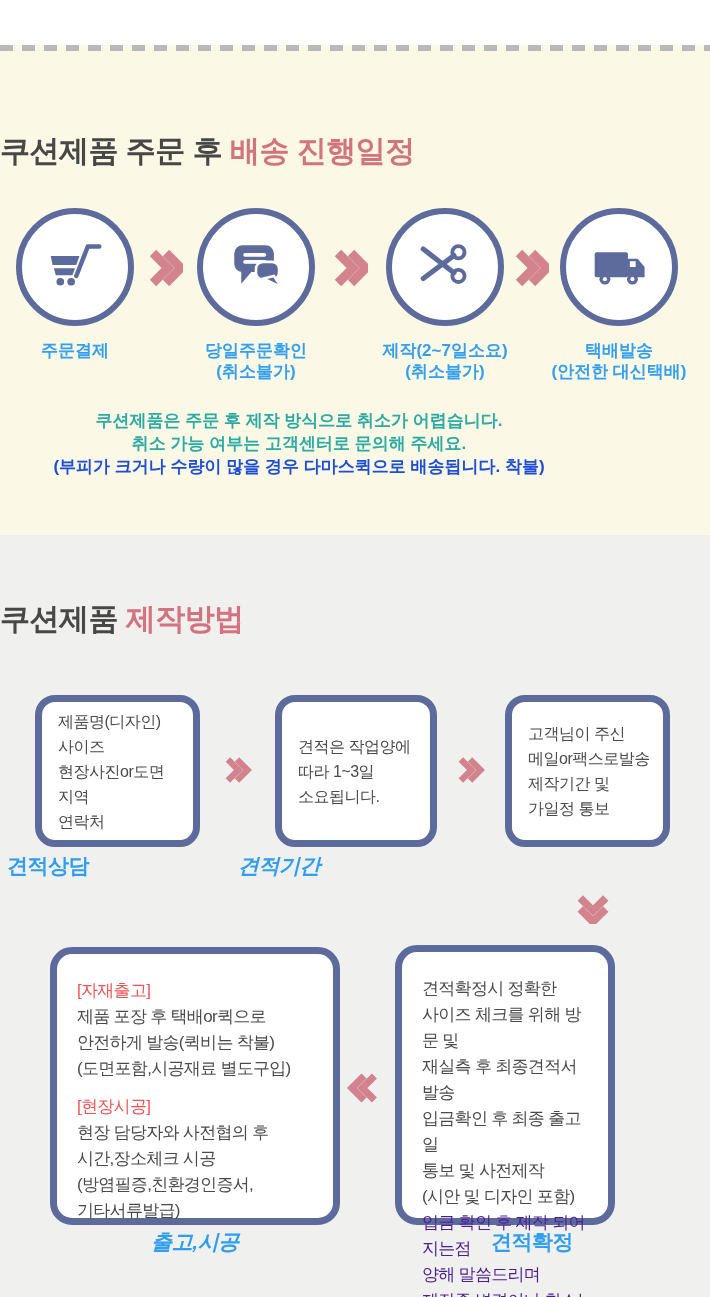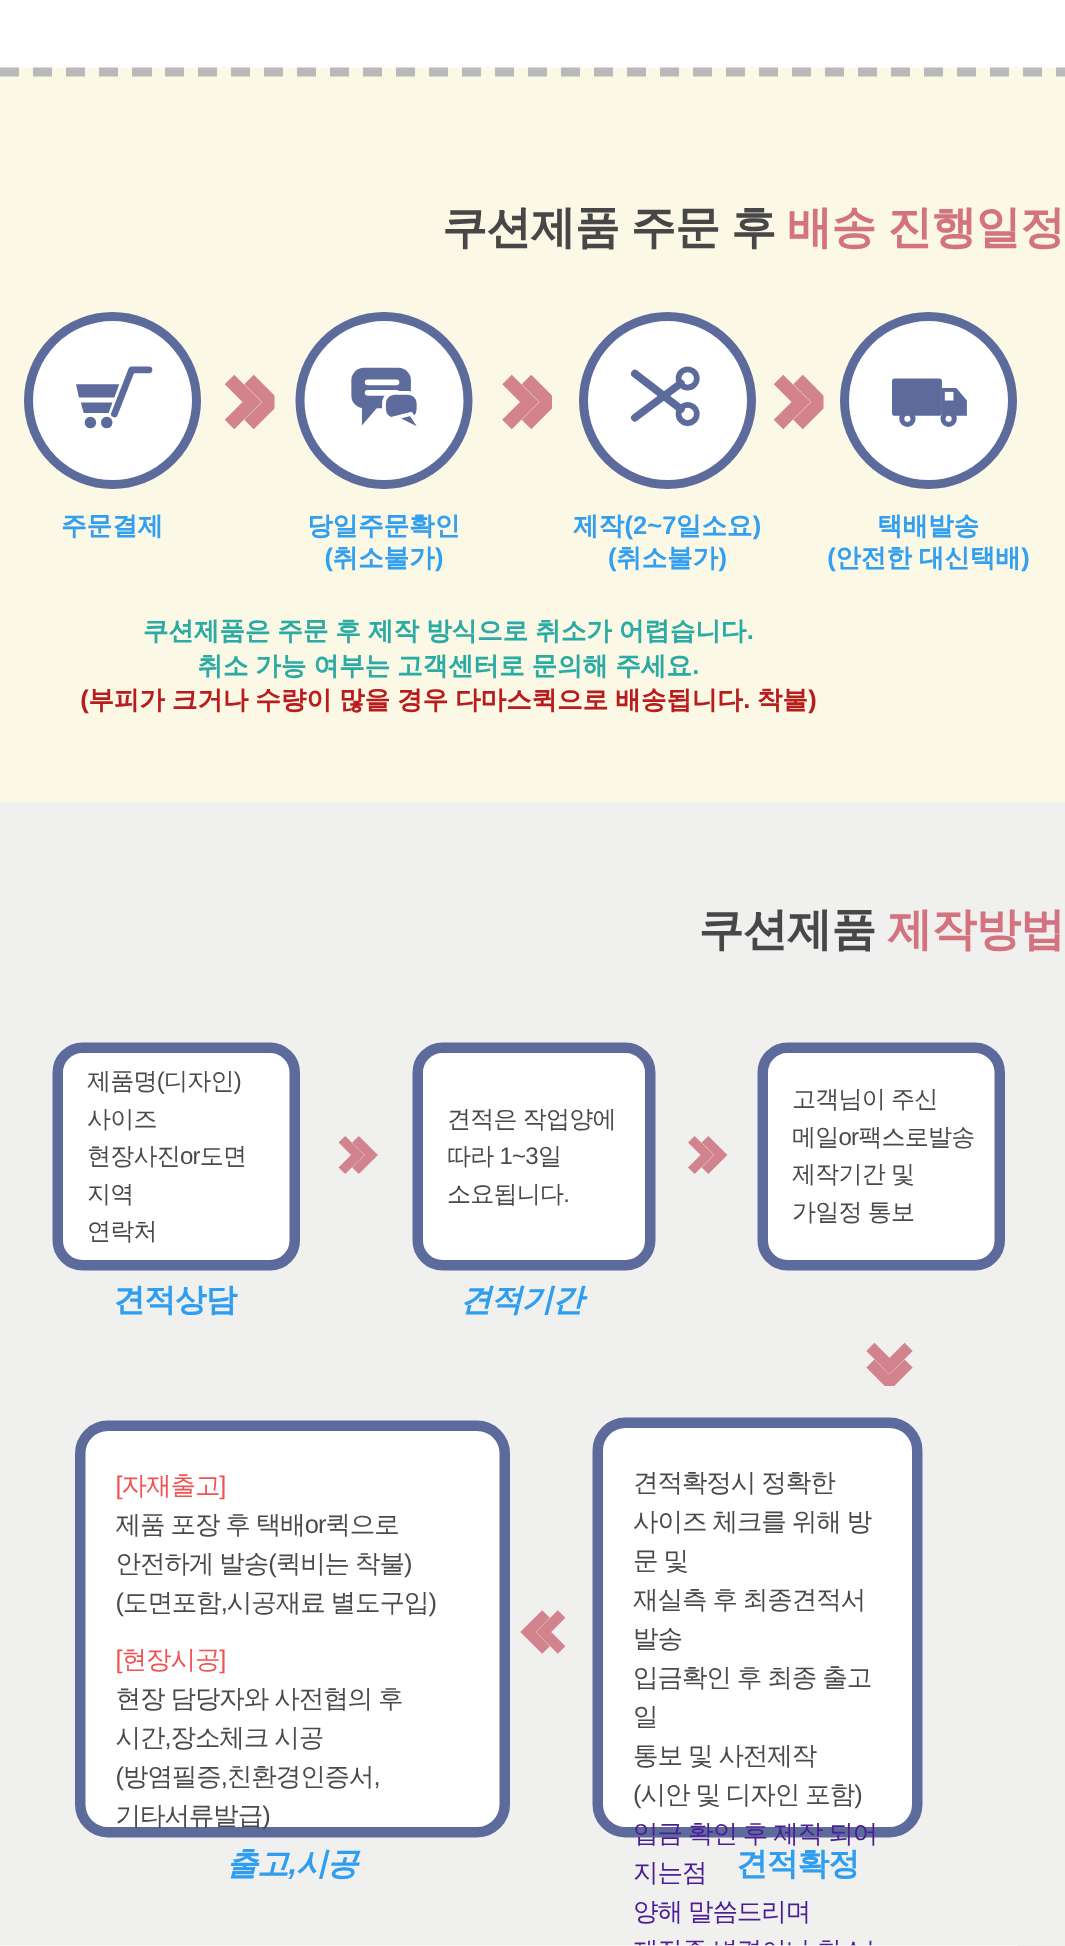--- a/index.html
+++ b/index.html
@@ -5,43 +5,43 @@
   html,body{margin:0;padding:0;}
   body{font-family:"Liberation Sans","DejaVu Sans",sans-serif;background:#fff;}
   .page{position:relative;width:710px;height:1297px;margin:0 auto;overflow:hidden;background:#fff;}
   .abs{position:absolute;}
 
   .cream-bg{left:0;top:45px;width:710px;height:490px;background:#fbf8e5;}
   .gray-bg{left:0;top:535px;width:710px;height:762px;background:#f0f0ee;}
   .dashed-divider{left:0;top:45px;width:710px;height:6px;
     background:repeating-linear-gradient(90deg,#b9b9b9 0 13px,rgba(0,0,0,0) 13px 22px);}
 
-  .sec-title{left:0;top:131px;width:710px;text-align:right;font-size:30px;font-weight:bold;letter-spacing:-0.5px;}
+  .sec-title{left:0;top:131px;width:710px;text-align:left;font-size:30px;font-weight:bold;letter-spacing:-0.5px;}
   .sec-title2{top:599px;}
   .t-dark{color:#474747;}
   .t-rose{color:#d2737f;}
 
   .circle{width:106px;height:106px;border:6px solid #5c6b9c;border-radius:50%;background:#fff;
     display:flex;align-items:center;justify-content:center;}
   .step-label{width:190px;text-align:center;font-size:17px;font-weight:bold;color:#339ff0;
     line-height:21px;white-space:pre-line;top:340px;}
 
   .chev{display:block;}
   .chev-down{transform:rotate(90deg);}
   .chev-left{transform:rotate(180deg);}
 
   .notice-line{width:598px;left:0;text-align:center;font-size:17px;font-weight:bold;line-height:22px;}
   .teal{color:#2caaa4;}
-  .red{color:#b91c1c;}
+  .red{color:#1d4ed8;}
   .orange{color:#4c1d95;}
 
   .est-box{background:#fff;border:7px solid #5c6b9c;border-radius:20px;height:138px;
     display:flex;align-items:center;box-sizing:content-box;}
   .est-body{padding:0 0 0 16px;font-size:16px;color:#4a4a4a;line-height:25px;white-space:pre-line;letter-spacing:-0.5px;}
-  .est-label{width:220px;text-align:center;font-size:21px;font-weight:bold;color:#2f9ef0;top:852px;letter-spacing:-0.5px;}
+  .est-label{width:220px;text-align:left;font-size:21px;font-weight:bold;color:#2f9ef0;top:852px;letter-spacing:-0.5px;}
 
   .big-box{background:#fff;border:7px solid #5c6b9c;border-radius:22px;box-sizing:border-box;}
   .big-box-inner{padding:24px 14px 0 20px;font-size:17px;line-height:26px;color:#4a4a4a;letter-spacing:-0.7px;}
   .pre{white-space:pre-line;}
   .bracket-heading{color:#f15353;}
   .group-gap{margin-top:12px;}
   .bottom-label{width:220px;text-align:center;font-size:21px;font-weight:bold;color:#2f9ef0;top:1228px;letter-spacing:-0.5px;}
 </style>
 </head>
 <body>

